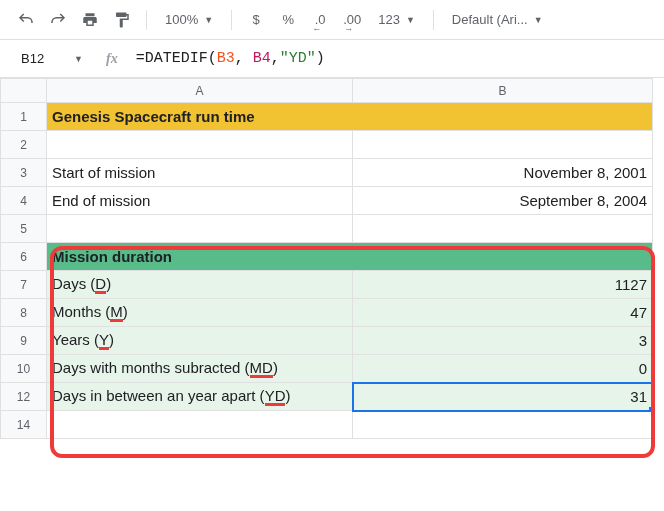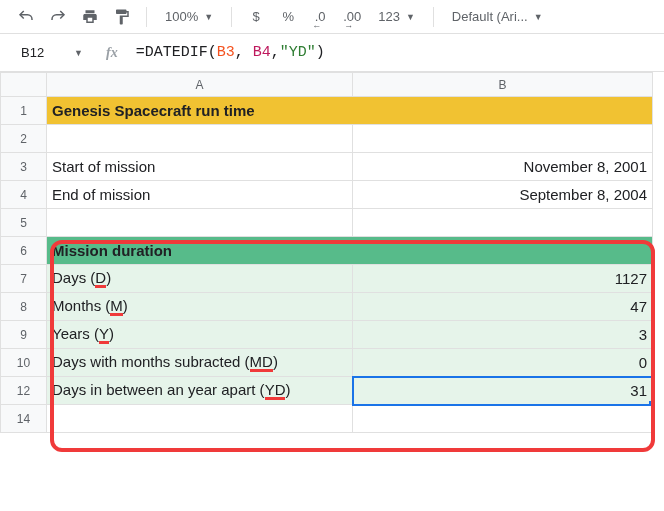--- a/index.html
+++ b/index.html
@@ -1,18 +1,18 @@
 <!DOCTYPE html>
 <html><head>
 <meta charset="utf-8">
 <style>
   * { box-sizing: border-box; margin: 0; padding: 0; }
   body { font-family: Arial, sans-serif; font-size: 13px; background: #fff; color: #202124; width: 664px; height: 511px; overflow: hidden; }
   
-  .toolbar { display: flex; align-items: center; gap: 4px; padding: 6px 12px; height: 34px; border-bottom: 1px solid #e0e0e0; }
+  .toolbar { display: flex; align-items: center; gap: 4px; padding: 6px 12px; height: 40px; border-bottom: 1px solid #e0e0e0; }
   .tb-btn { width: 28px; height: 28px; display: flex; align-items: center; justify-content: center; color: #5f6368; cursor: pointer; border-radius: 3px; }
   .tb-sep { width: 1px; height: 20px; background: #e0e0e0; margin: 0 6px; }
   .tb-text { display: flex; align-items: center; gap: 6px; color: #5f6368; padding: 4px 8px; cursor: pointer; border-radius: 3px; }
   .dropdown-arrow { font-size: 9px; color: #5f6368; }
   
   .formula-bar { display: flex; align-items: center; height: 38px; border-bottom: 1px solid #e0e0e0; padding: 0 8px; }
   .cell-ref { width: 80px; padding: 4px 8px; border: 1px solid transparent; display: flex; align-items: center; justify-content: space-between; color: #202124; margin-left: 4px; }
   .fx-label { font-style: italic; color: #9aa0a6; margin: 0 14px; font-size: 14px; font-family: 'Times New Roman', serif; font-weight: bold; }
   .formula-input { flex: 1; padding: 4px; font-family: 'Courier New', monospace; font-size: 15px; color: #202124; }
   .fn-name { color: #202124; }

